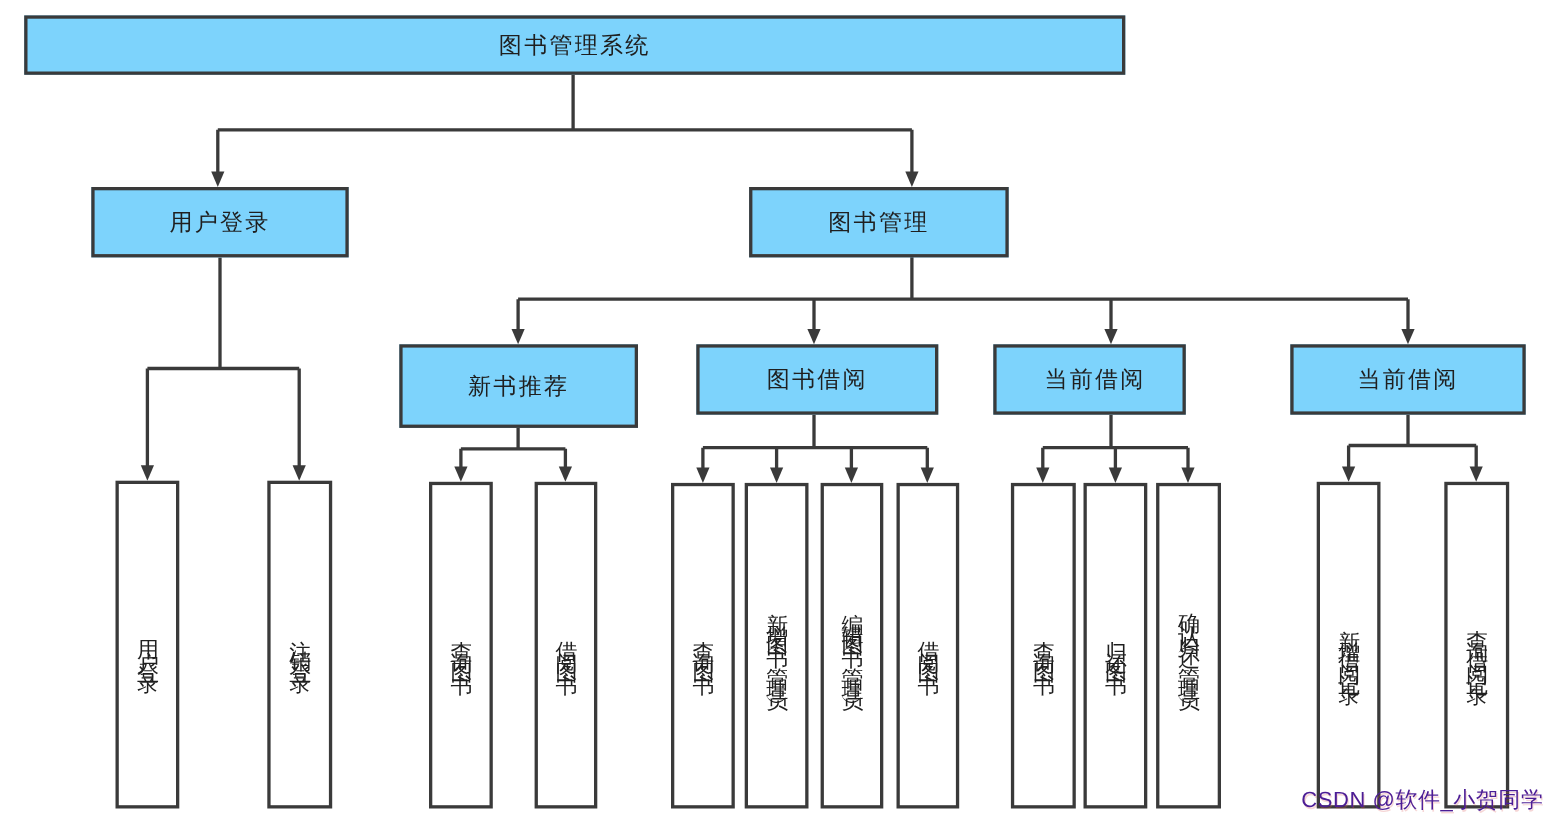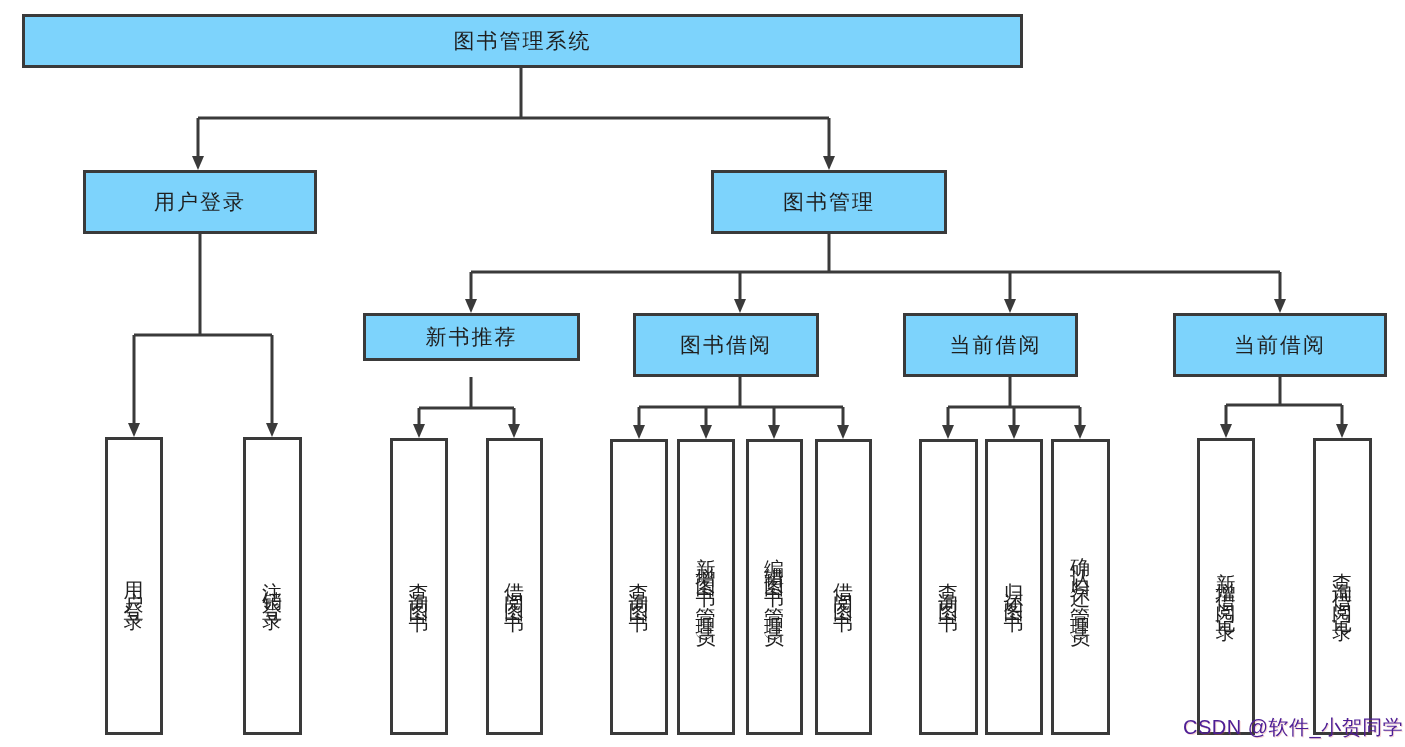--- a/index.html
+++ b/index.html
@@ -18,23 +18,23 @@
     border:3px solid #3a3a3a;display:flex;align-items:center;justify-content:center;
     z-index:2;
   }
   .leaf span{
     writing-mode:vertical-rl;text-orientation:mixed;
     font-size:20px;letter-spacing:10px;line-height:1;white-space:nowrap;
   }
   
   .n-root          {left:22px;  top:14px;  width:1001px;height:54px;}
   .n-login         {left:83px;  top:170px; width:234px; height:64px;}
-  .n-mgmt          {left:711px; top:170px; width:236px; height:64px;}
-  .n-newbook       {left:363px; top:313px; width:217px; height:48px;}
-  .n-borrow        {left:633px; top:313px; width:186px; height:64px;justify-content:center;}
+  .n-mgmt          {left:681px; top:170px; width:236px; height:64px;}
+  .n-newbook       {left:363px; top:313px; width:217px; height:76px;}
+  .n-borrow        {left:633px; top:313px; width:220px; height:64px;justify-content:center;}
   .n-current       {left:903px; top:313px; width:175px; height:64px;padding-left:10px;}
   .n-records       {left:1173px;top:313px; width:214px; height:64px;}
   
   .l-a1{left:105px; top:437px;width:58px;height:298px;}
   .l-a2{left:243px; top:437px;width:59px;height:298px;}
   .l-b1{left:390px; top:438px;width:58px;height:297px;}
   .l-b2{left:486px; top:438px;width:57px;height:297px;}
   .l-c1{left:610px; top:439px;width:58px;height:296px;}
   .l-c2{left:677px; top:439px;width:58px;height:296px;}
   .l-c3{left:746px; top:439px;width:57px;height:296px;}

